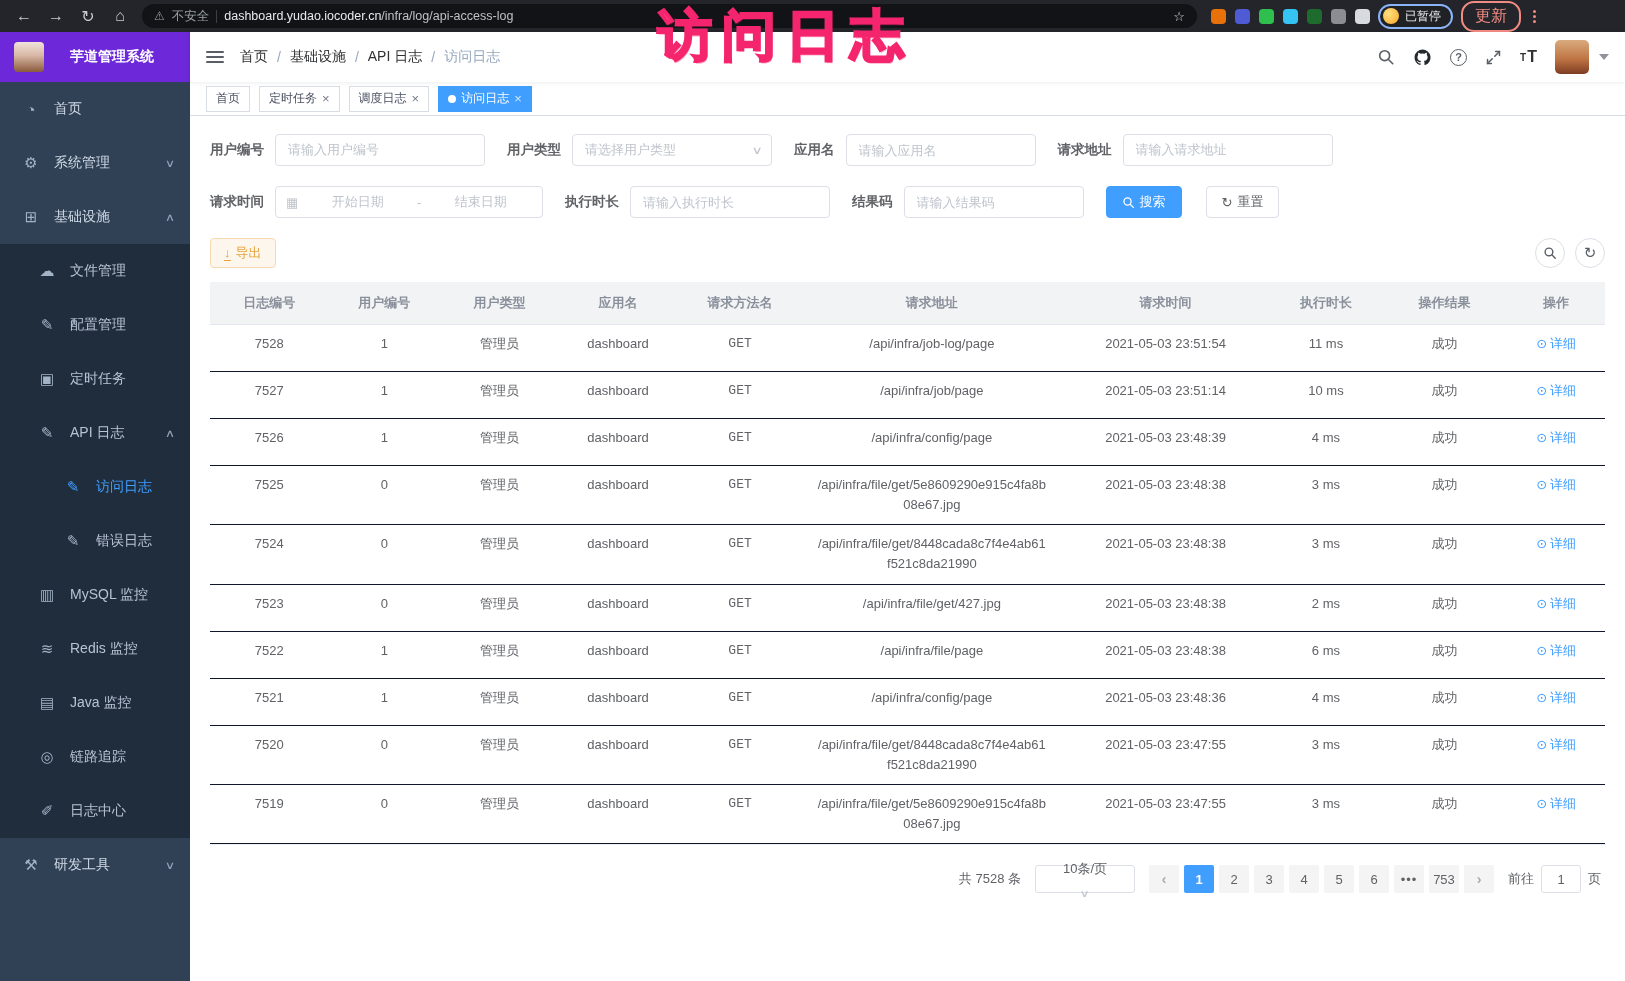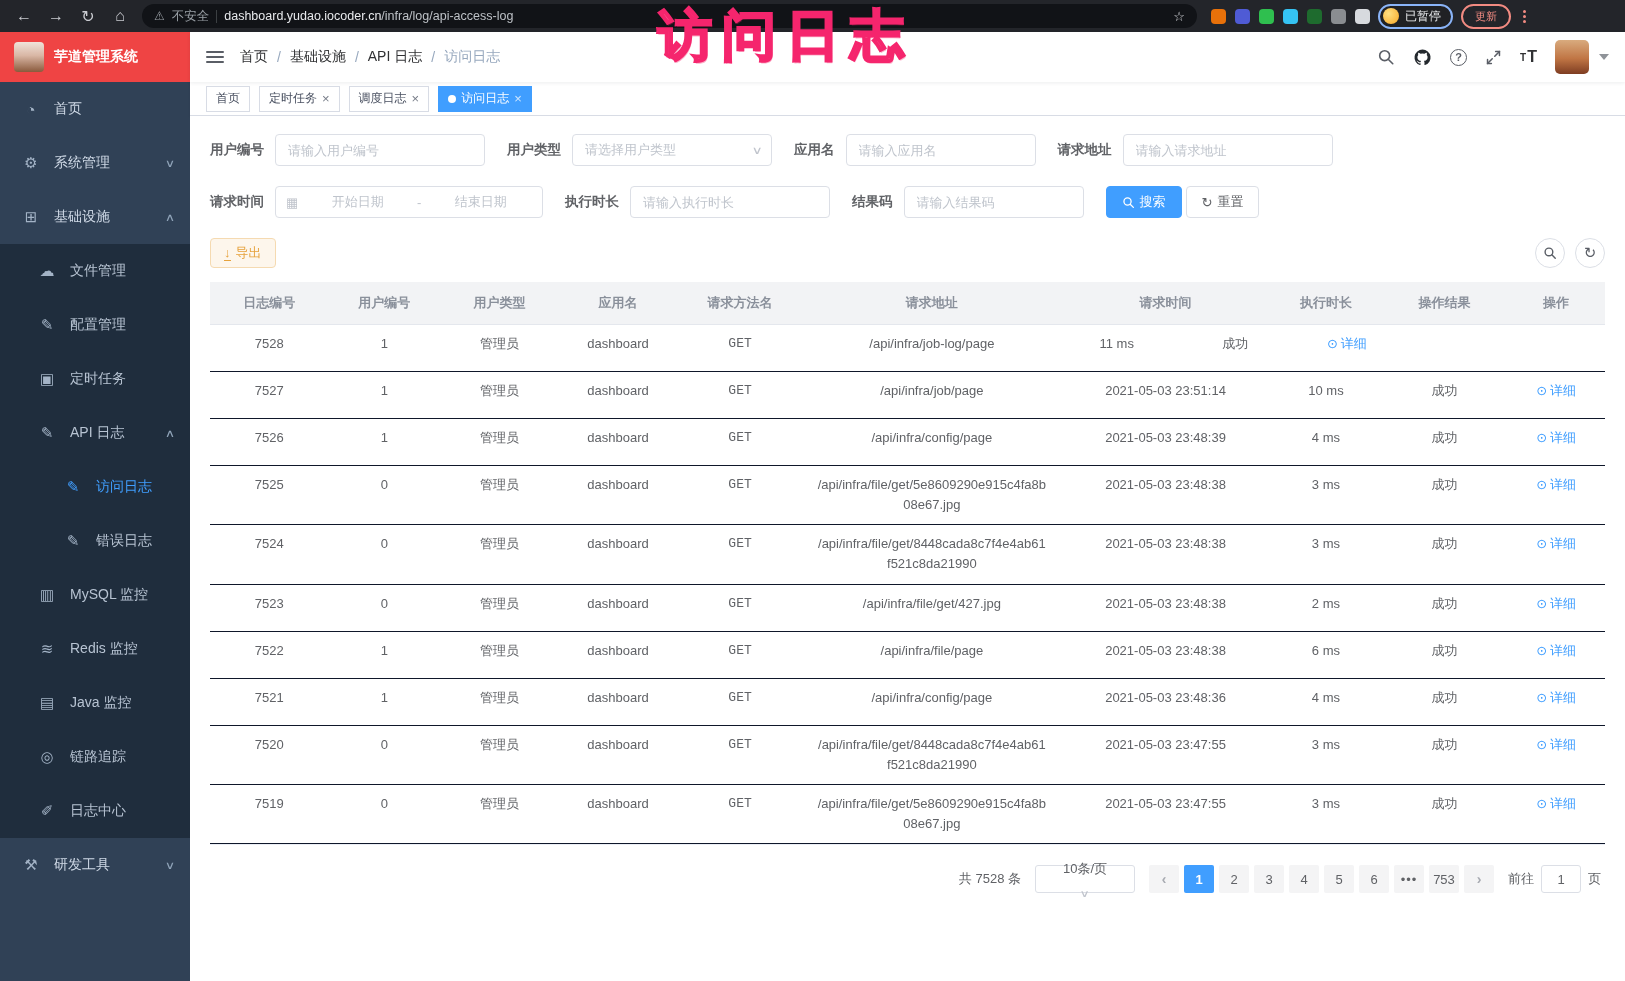--- a/index.html
+++ b/index.html
@@ -19,28 +19,28 @@
   .address-bar{flex:1;max-width:1055px;height:24px;background:#111317;border-radius:12px;display:flex;align-items:center;padding:0 12px;gap:7px;color:#9aa0a6;font-size:12.5px;}
   .warn-icon{color:#9aa0a6;font-size:12px;}
   .addr-div{width:1px;height:13px;background:#3c4043;}
   .url{color:#e8eaed;white-space:nowrap;overflow:hidden;}
   .url .url-path{color:#bdc1c6;}
   .addr-star{margin-left:auto;color:#dadce0;font-size:13px;}
   .ext-area{display:flex;align-items:center;gap:9px;margin-left:6px;}
   .ext-icon{width:15px;height:15px;border-radius:4px;display:inline-block;}
   .profile-pill{display:flex;align-items:center;gap:6px;border:2px solid #8ab4f8;border-radius:13px;padding:2px 10px 2px 3px;color:#e8eaed;font-size:12px;background:#202124;}
   .emoji-face{width:16px;height:16px;border-radius:50%;background:radial-gradient(circle at 35% 35%,#ffe082,#f9a825);}
-  .update-pill{border:2px solid #f28b82;border-radius:13px;padding:3px 12px;color:#f28b82;font-size:11px;background:transparent;}
+  .update-pill{border:2px solid #f28b82;border-radius:13px;padding:3px 12px;color:#f28b82;font-size:16px;background:transparent;}
   .kebab{display:flex;flex-direction:column;gap:2px;padding:0 4px;}
   .kebab i{width:3px;height:3px;border-radius:50%;background:#f28b82;}
 
   
   .app{display:flex;height:949px;}
   .sidebar{width:190px;background:#304156;display:flex;flex-direction:column;flex-shrink:0;}
-  .logo{height:50px;display:flex;align-items:center;gap:10px;padding:0 14px;background:#ef4444;}
+  .logo{height:50px;display:flex;align-items:center;gap:26px;padding:0 14px;background:#6d28d9;}
   .logo-img{width:30px;height:30px;border-radius:4px;background:linear-gradient(180deg,#f0e3da 0%,#d9b7a5 45%,#8a5a3c 100%);flex-shrink:0;}
   .logo-title{color:#fff;font-size:14px;font-weight:700;white-space:nowrap;}
   .menu{flex:1;overflow:hidden;}
   .menu-item{height:54px;display:flex;align-items:center;padding:0 16px 0 20px;color:#cfd9e6;font-size:14px;cursor:pointer;background:#304156;}
   .menu-item .mi-icon{width:22px;margin-right:12px;font-size:15px;color:#a3b3c6;text-align:center;flex-shrink:0;}
   .menu-item .mi-label{flex:1;white-space:nowrap;}
   .menu-item .mi-chevron{font-size:11px;color:#8fa3b8;transform:scaleX(1.3);}
   .menu-item.lvl1{background:#1f2d3d;padding-left:36px;color:#b7c3d2;}
   .menu-item.lvl2{background:#1f2d3d;padding-left:62px;color:#b7c3d2;}
   .menu-item.active{color:#409eff;}
@@ -72,21 +72,21 @@
   .tag-dot{width:8px;height:8px;border-radius:50%;background:#fff;display:inline-block;}
   .tag-close{font-size:13px;line-height:1;opacity:.75;}
 
   
   .content{flex:1;padding:18px 20px 0;overflow:hidden;background:#fff;}
   .filter-row{display:flex;align-items:center;margin-bottom:20px;flex-wrap:nowrap;}
   .f-group{display:flex;align-items:center;margin-right:22px;}
   .f-group label{font-size:13.5px;font-weight:700;color:#606266;margin-right:11px;white-space:nowrap;}
   .el-input{height:32px;border:1px solid #dcdfe6;border-radius:4px;padding:0 12px;font-size:13px;color:#606266;}
   .el-input::placeholder{color:#bfc4cc;}
-  .w210{width:210px;} .w200{width:200px;} .w190{width:190px;} .w180{width:180px;}
+  .w210{width:210px;font-family:Liberation Serif, serif;} .w200{width:200px;} .w190{width:190px;} .w180{width:180px;}
   .el-select{height:32px;width:200px;border:1px solid #dcdfe6;border-radius:4px;display:flex;align-items:center;padding:0 10px 0 12px;font-size:13px;color:#bfc4cc;cursor:pointer;}
   .el-select .sel-caret{margin-left:auto;color:#c0c4cc;font-size:11px;transform:scaleX(1.4);}
   .date-range{height:32px;width:268px;border:1px solid #dcdfe6;border-radius:4px;display:flex;align-items:center;padding:0 10px;font-size:13px;color:#bfc4cc;gap:8px;cursor:pointer;}
   .date-range .cal-icon{color:#c0c4cc;font-size:13px;}
   .date-range .dr-start,.date-range .dr-end{flex:1;text-align:center;}
   .btn{height:32px;border-radius:4px;border:1px solid #dcdfe6;background:#fff;color:#606266;font-size:13px;padding:0 15px;display:inline-flex;align-items:center;gap:5px;}
   .btn-primary{background:#409eff;border-color:#409eff;color:#fff;}
   .btn .g{font-size:13px;}
   .toolbar-row{display:flex;align-items:center;margin-bottom:14px;}
   .btn-export{height:30px;border-radius:4px;border:1px solid #f5dab1;background:#fdf6ec;color:#e6a23c;font-size:13px;padding:0 13px;display:inline-flex;align-items:center;gap:5px;}
@@ -351,21 +351,21 @@
           </div>
         </div>
         <div class="f-group">
           <label>执行时长</label>
           <input class="el-input w200" placeholder="请输入执行时长" style="">
         </div>
         <div class="f-group">
           <label>结果码</label>
           <input class="el-input w180" placeholder="请输入结果码" style="">
         </div>
-        <div class="f-group" style="margin-right:4px;align-items:center;">
+        <div class="f-group" style="margin-right:24px;align-items:center;">
           <button class="btn btn-primary">
             <svg viewBox="0 0 20 20" width="13" height="13">
                 <circle cx="8.5" cy="8.5" r="5.5" fill="none" stroke="#fff" stroke-width="2"></circle>
                 <line x1="13" y1="13" x2="17.5" y2="17.5" stroke="#fff" stroke-width="2" stroke-linecap="round"></line>
               </svg>
             <span>搜索</span>
           </button>
         </div>
         <div class="f-group">
           <button class="btn">
@@ -407,20 +407,21 @@
             <div class="th c10">操作</div>
           </div>
         <div class="tbody">
             <div class="tr">
     <div class="td td-text c1">7528</div>
     <div class="td td-text c2">1</div>
     <div class="td td-text c3">管理员</div>
     <div class="td td-text c4">dashboard</div>
     <div class="td td-text c5">GET</div>
     <div class="td td-text c6">/api/infra/job-log/page</div>
+    <div class="td td-text c7">2021-05-03 23:51:54</div>
     <div class="td td-text c8">11 ms</div>
     <div class="td td-text c9">成功</div>
     <div class="td c10">
       <span class="detail-link">
         <span class="eye-icon">⊙</span>
         <span class="detail-text">详细</span>
       </span>
     </div>
   </div>
             <div class="tr">

